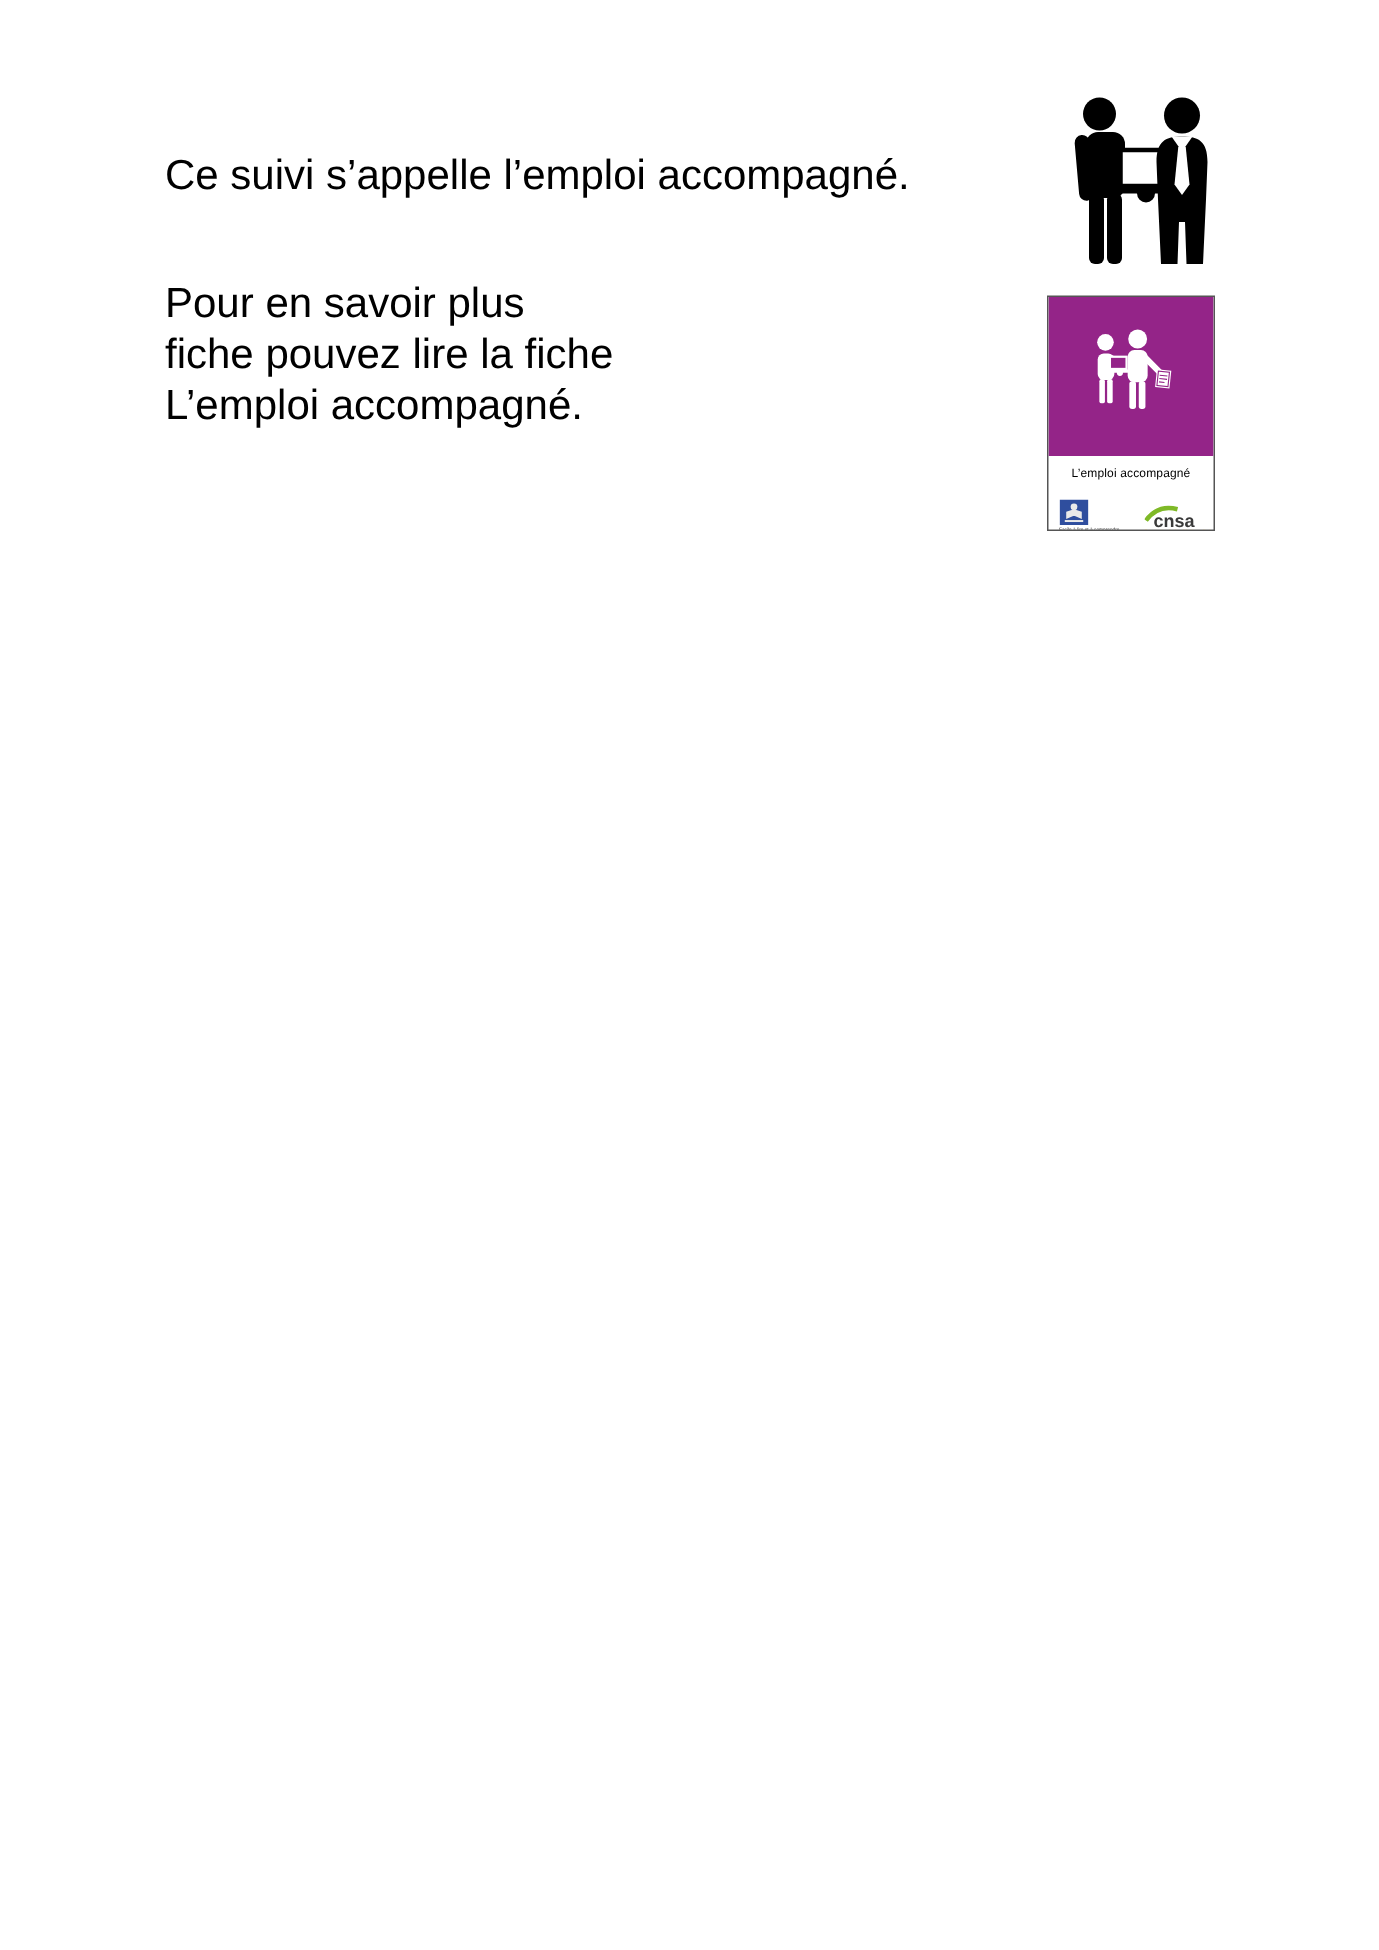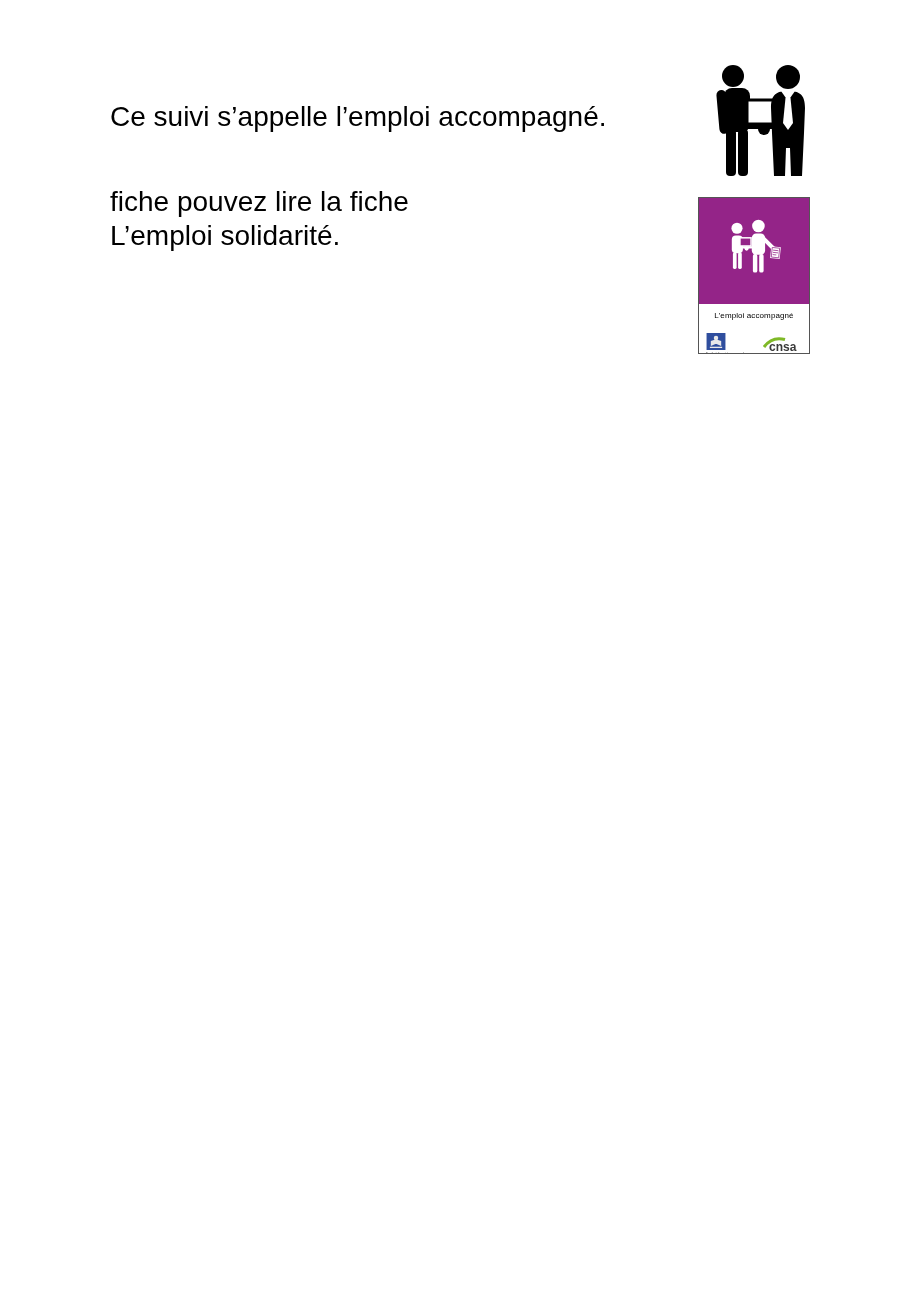--- a/index.html
+++ b/index.html
@@ -47,22 +47,23 @@
     <rect x="16" y="66" width="10" height="47" rx="4" fill="#000"></rect>
     <rect x="28" y="66" width="10" height="47" rx="4" fill="#000"></rect>
 
     <circle cx="78" cy="14" r="12" fill="#000"></circle>
     <path d="M61,45 C61,31 67,28 78,28 C89,28 95,31 95,45 L94,70 L92,113 L81,113 L80,85 L76,85 L75,113 L64,113 L62,70 Z" fill="#000"></path>
     <polygon points="71,28 85,28 78,38" fill="#fff"></polygon>
     <polygon points="75.5,35 80.5,35 83,60 78,67 73,60" fill="#fff"></polygon>
   </svg>
 
   <div class="para para2">
+    <div>Pour en savoir plus</div>
     <div>fiche pouvez lire la fiche</div>
-    <div>L’emploi solidarité.</div>
+    <div>L’emploi accompagné.</div>
   </div>
 
   <div class="fiche">
     <div class="fiche-cover">
 
       <svg class="cover-icon" viewBox="0 0 100 95" aria-hidden="true">
 
         <circle cx="27" cy="14" r="7.5" fill="#fff"></circle>
         <rect x="20" y="24" width="15" height="24" rx="5.5" fill="#fff"></rect>
         <rect x="29" y="32" width="13" height="5" rx="2.5" fill="#fff"></rect>

